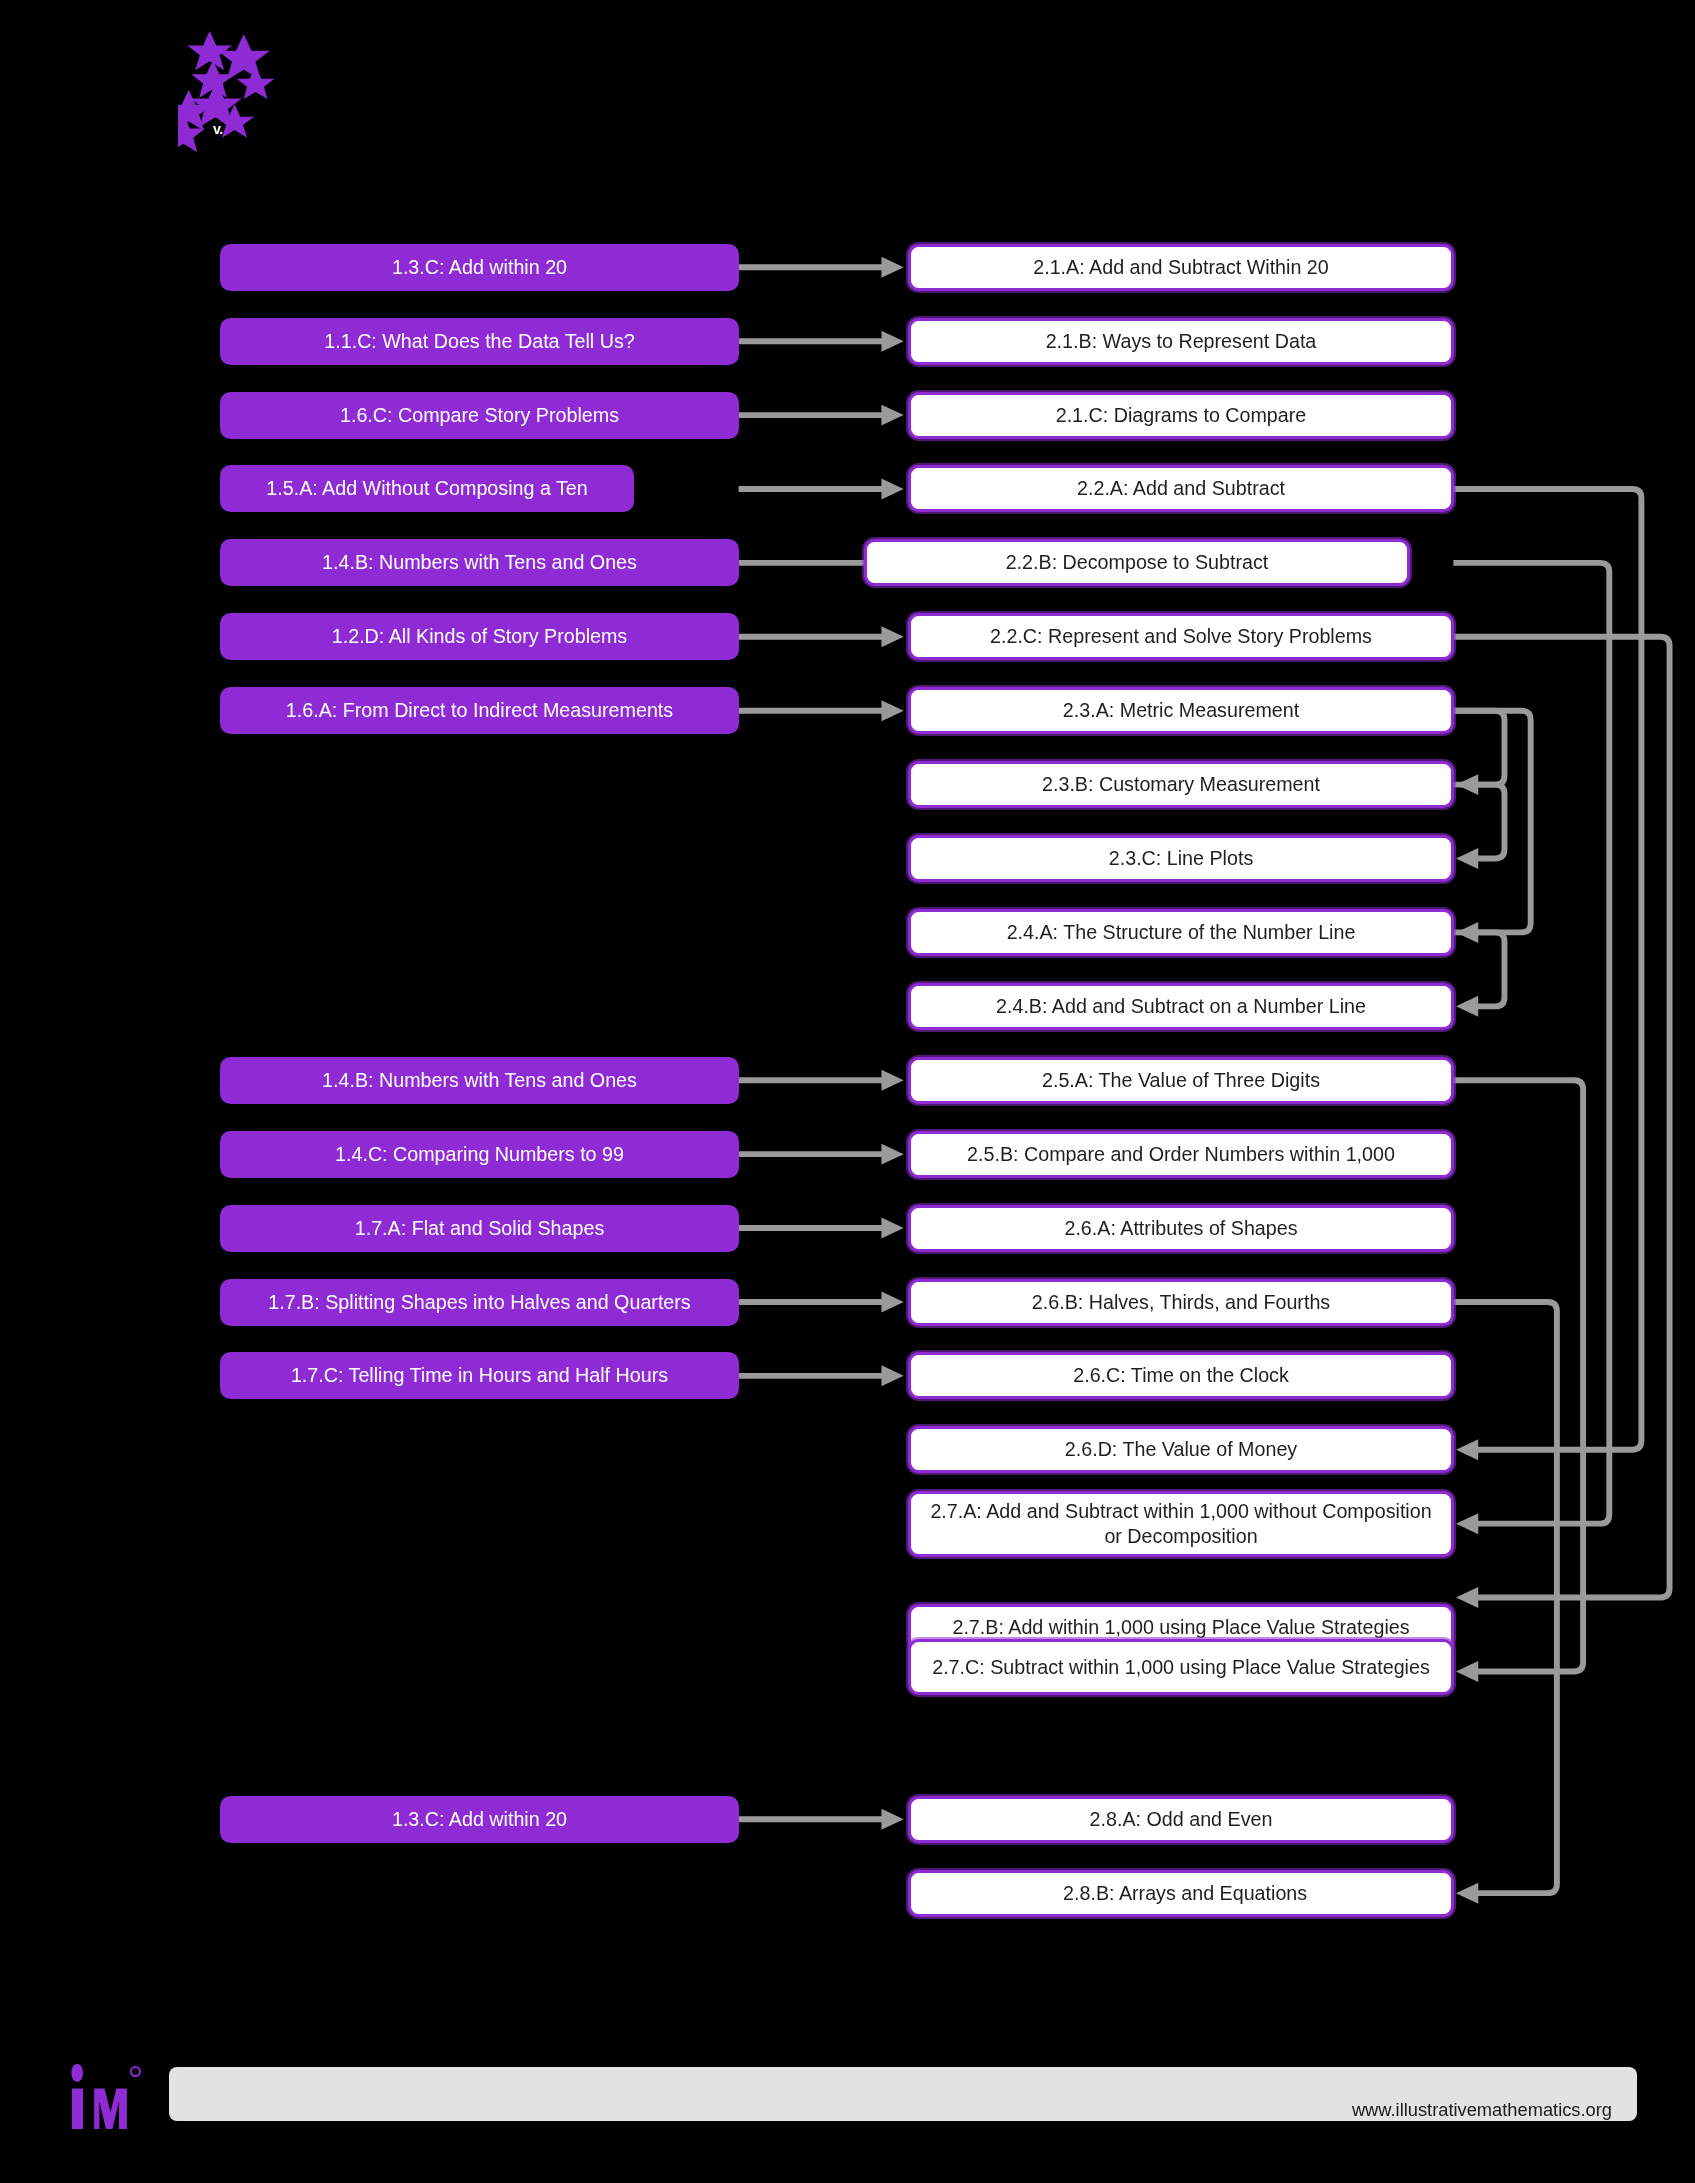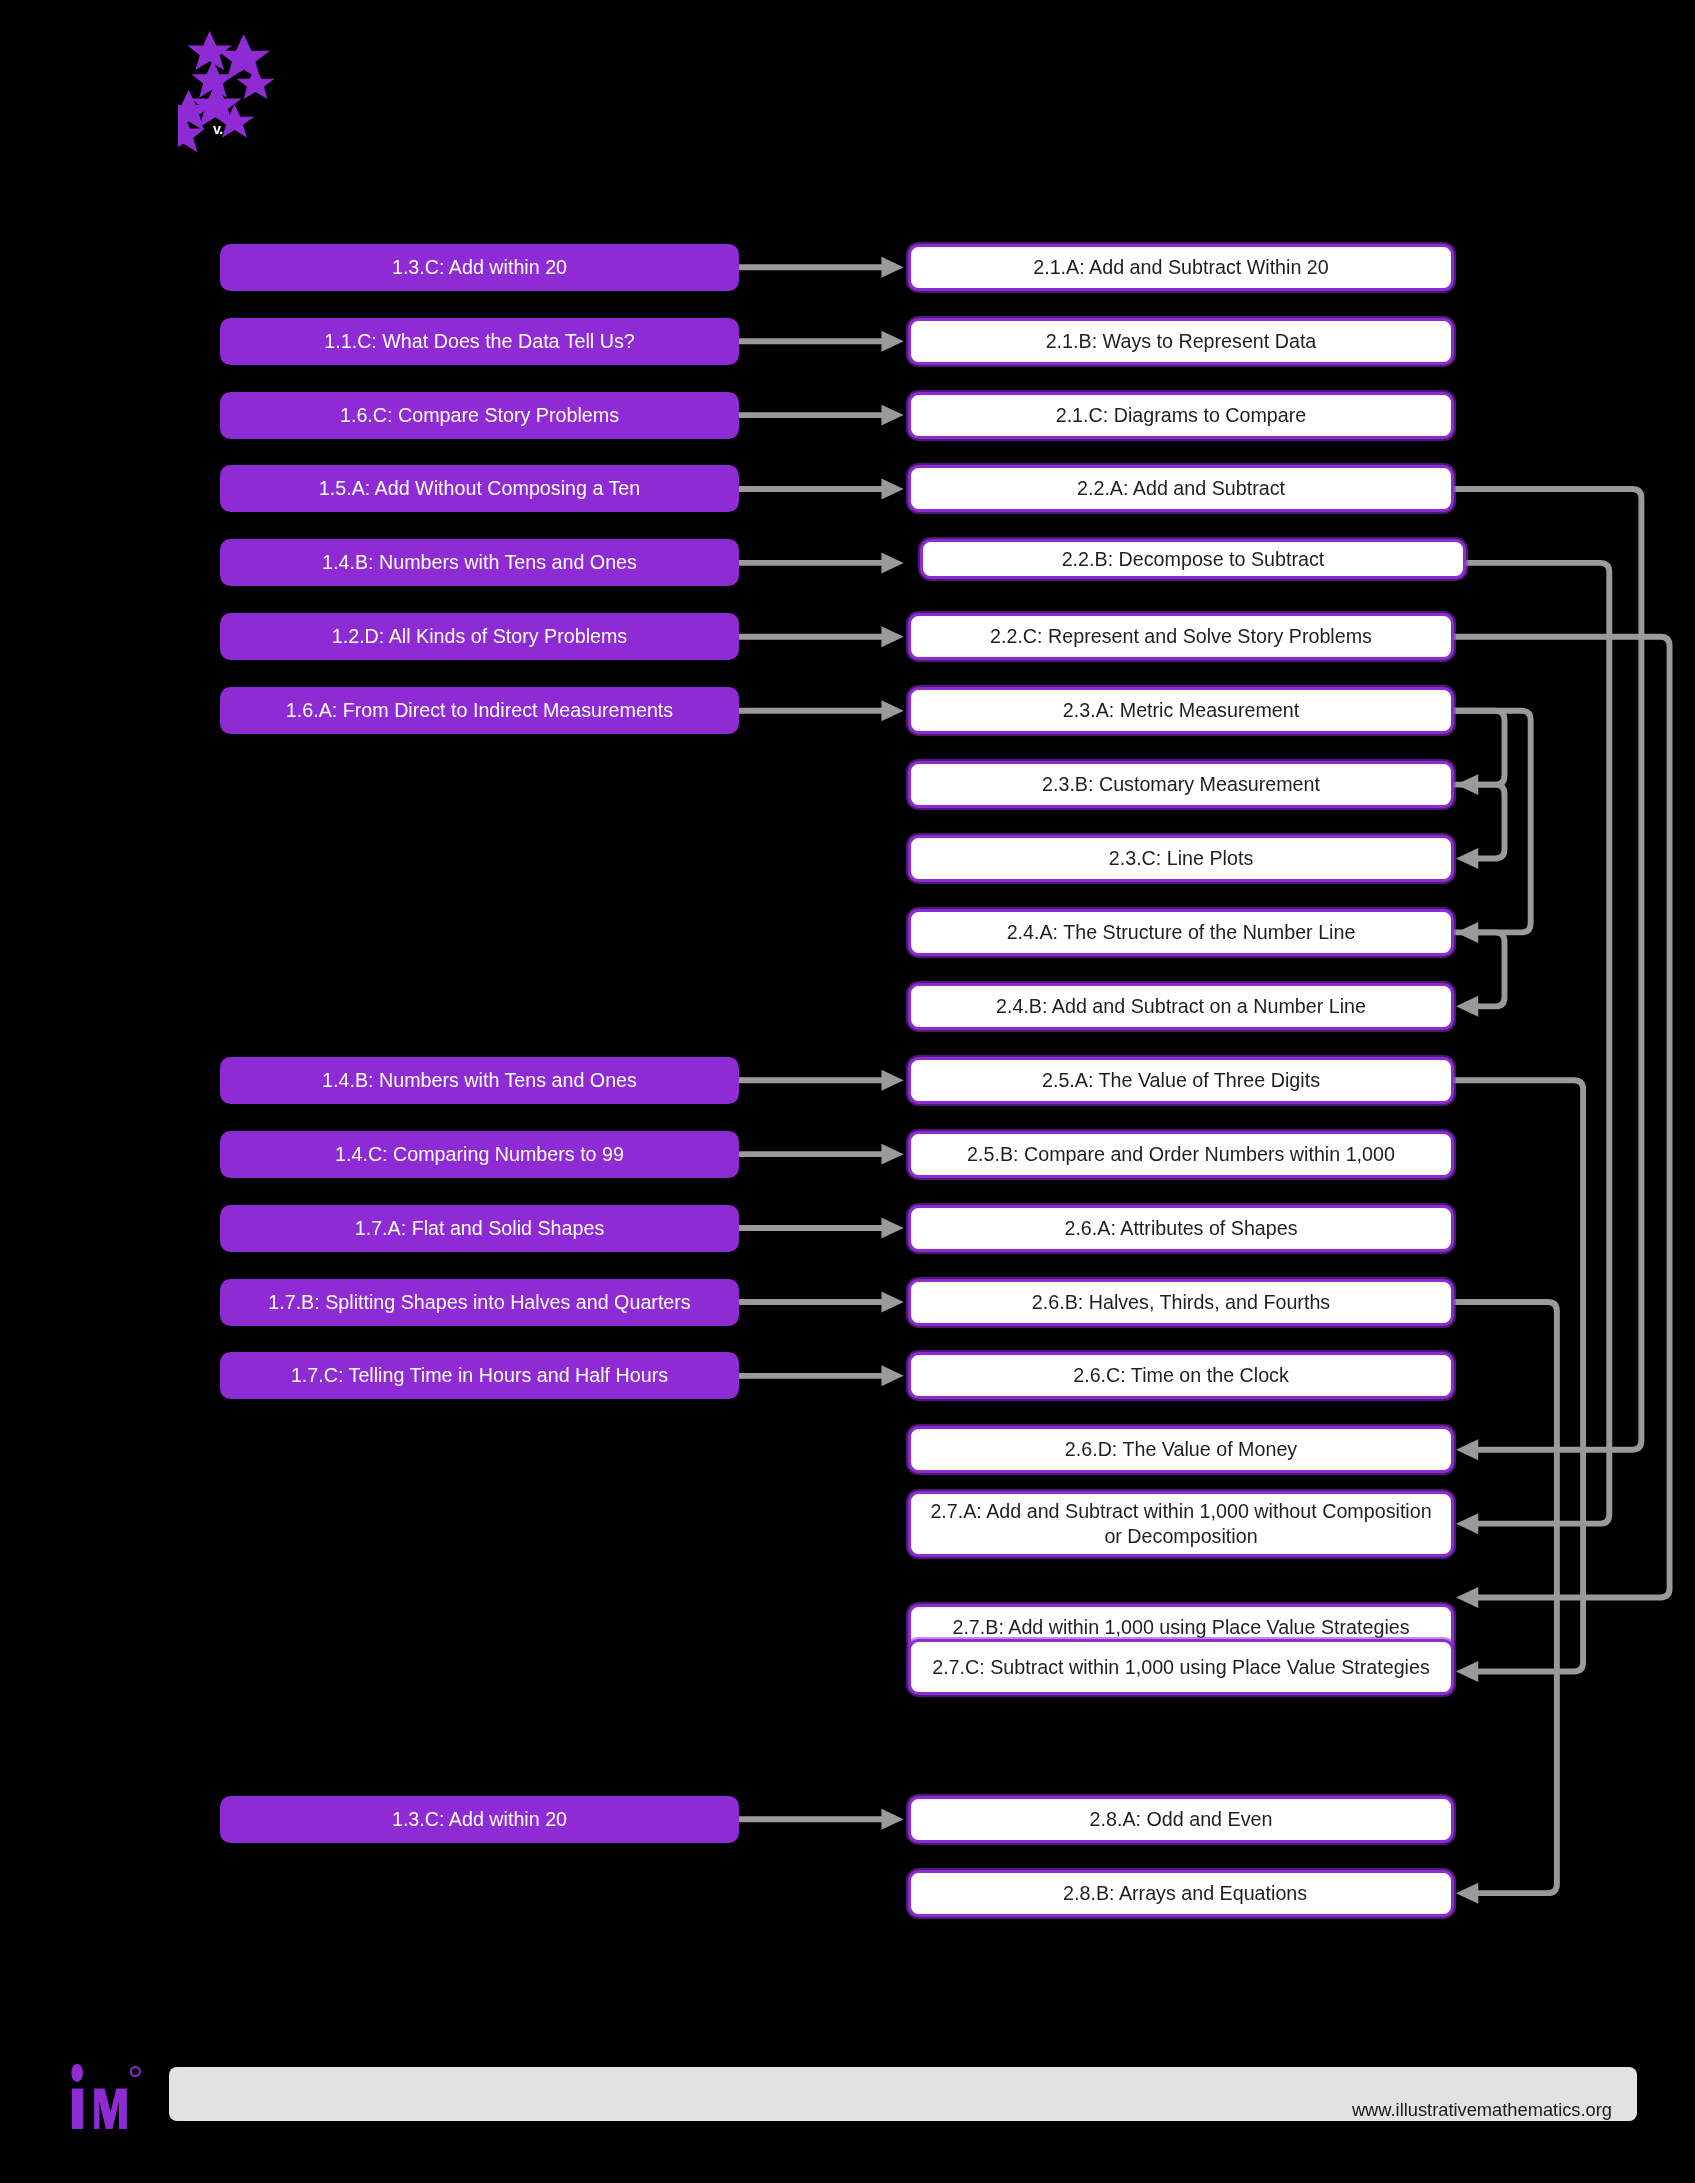--- a/index.html
+++ b/index.html
@@ -133,21 +133,21 @@
   <div id="node-layer">
       <div class="node left" style="left: 220px; top: 244px; width: 519px; height: 47px;">
         <span>1.3.C: Add within 20</span>
       </div>
       <div class="node left" style="left: 220px; top: 318px; width: 519px; height: 47px;">
         <span>1.1.C: What Does the Data Tell Us?</span>
       </div>
       <div class="node left" style="left: 220px; top: 392px; width: 519px; height: 47px;">
         <span>1.6.C: Compare Story Problems</span>
       </div>
-      <div class="node left" style="left: 220px; top: 465px; width: 519px; height: 47px;">
+      <div class="node left" style="left: 220px; top: 465px; width: 414px; height: 47px;">
         <span>1.5.A: Add Without Composing a Ten</span>
       </div>
       <div class="node left" style="left: 220px; top: 539px; width: 519px; height: 47px;">
         <span>1.4.B: Numbers with Tens and Ones</span>
       </div>
       <div class="node left" style="left: 220px; top: 613px; width: 519px; height: 47px;">
         <span>1.2.D: All Kinds of Story Problems</span>
       </div>
       <div class="node left" style="left: 220px; top: 687px; width: 519px; height: 47px;">
         <span>1.6.A: From Direct to Indirect Measurements</span>
@@ -175,21 +175,21 @@
       </div>
       <div class="node right" style="left: 908px; top: 318px; width: 546px; height: 47px;">
         <span>2.1.B: Ways to Represent Data</span>
       </div>
       <div class="node right" style="left: 908px; top: 392px; width: 546px; height: 47px;">
         <span>2.1.C: Diagrams to Compare</span>
       </div>
       <div class="node right" style="left: 908px; top: 465px; width: 546px; height: 47px;">
         <span>2.2.A: Add and Subtract</span>
       </div>
-      <div class="node right" style="left: 920px; top: 539px; width: 546px; height: 40px;">
+      <div class="node right" style="left: 864px; top: 539px; width: 546px; height: 47px;">
         <span>2.2.B: Decompose to Subtract</span>
       </div>
       <div class="node right" style="left: 908px; top: 613px; width: 546px; height: 47px;">
         <span>2.2.C: Represent and Solve Story Problems</span>
       </div>
       <div class="node right" style="left: 908px; top: 687px; width: 546px; height: 47px;">
         <span>2.3.A: Metric Measurement</span>
       </div>
       <div class="node right" style="left: 908px; top: 761px; width: 546px; height: 47px;">
         <span>2.3.B: Customary Measurement</span>

